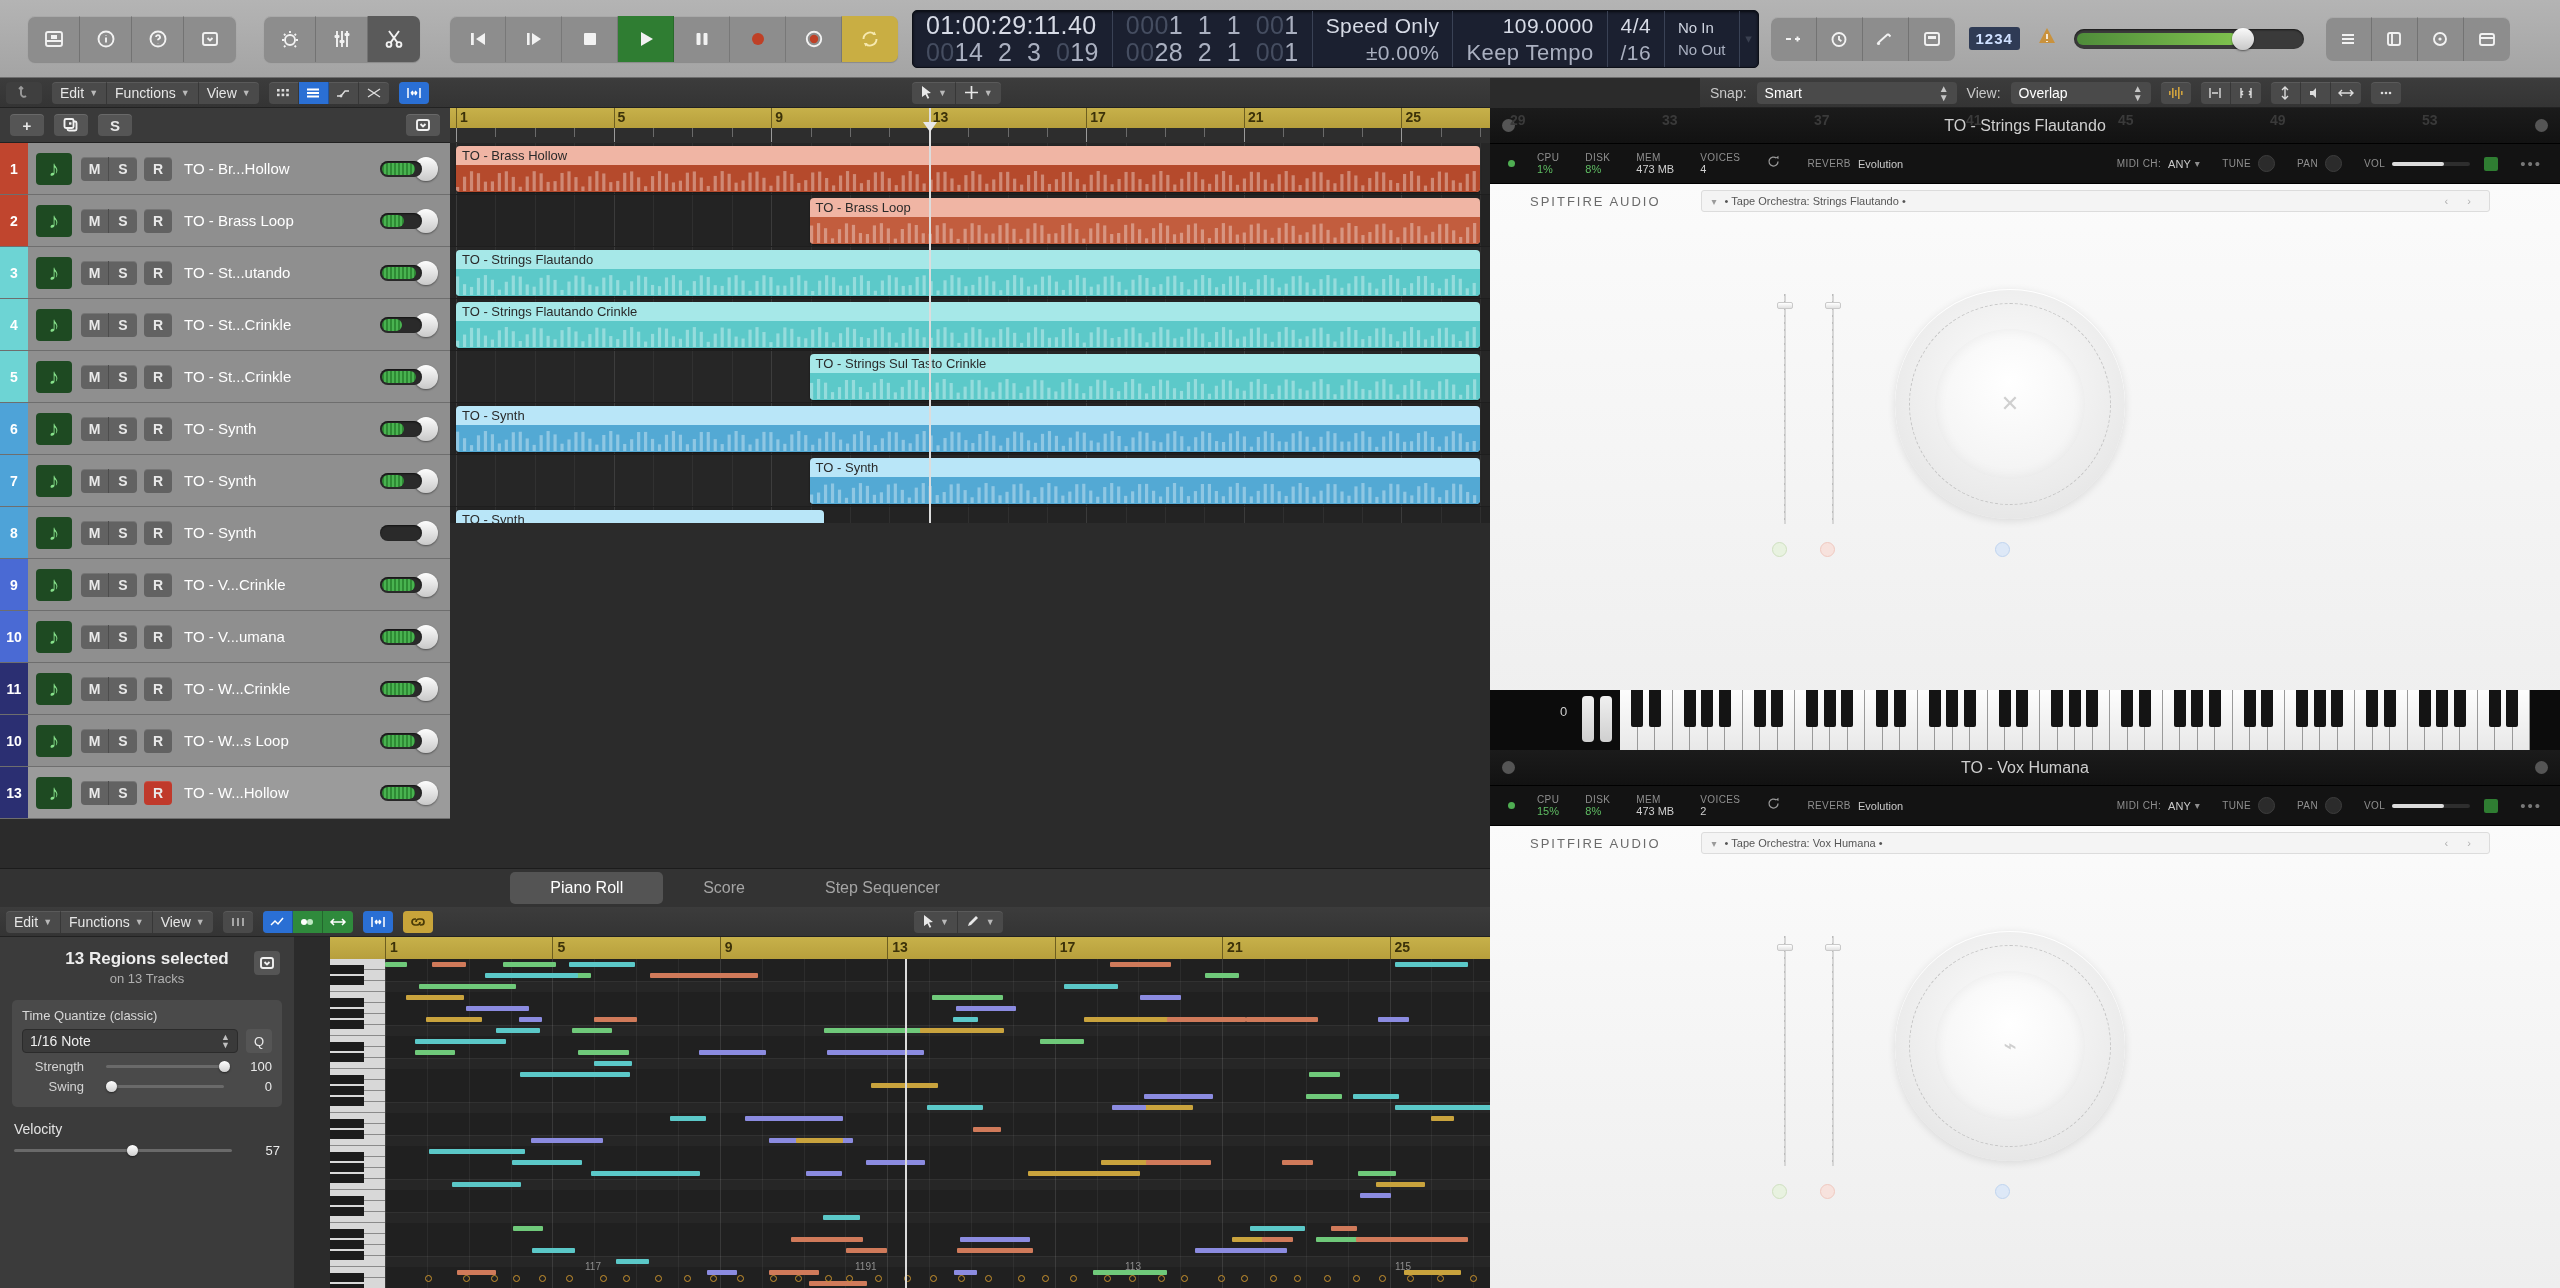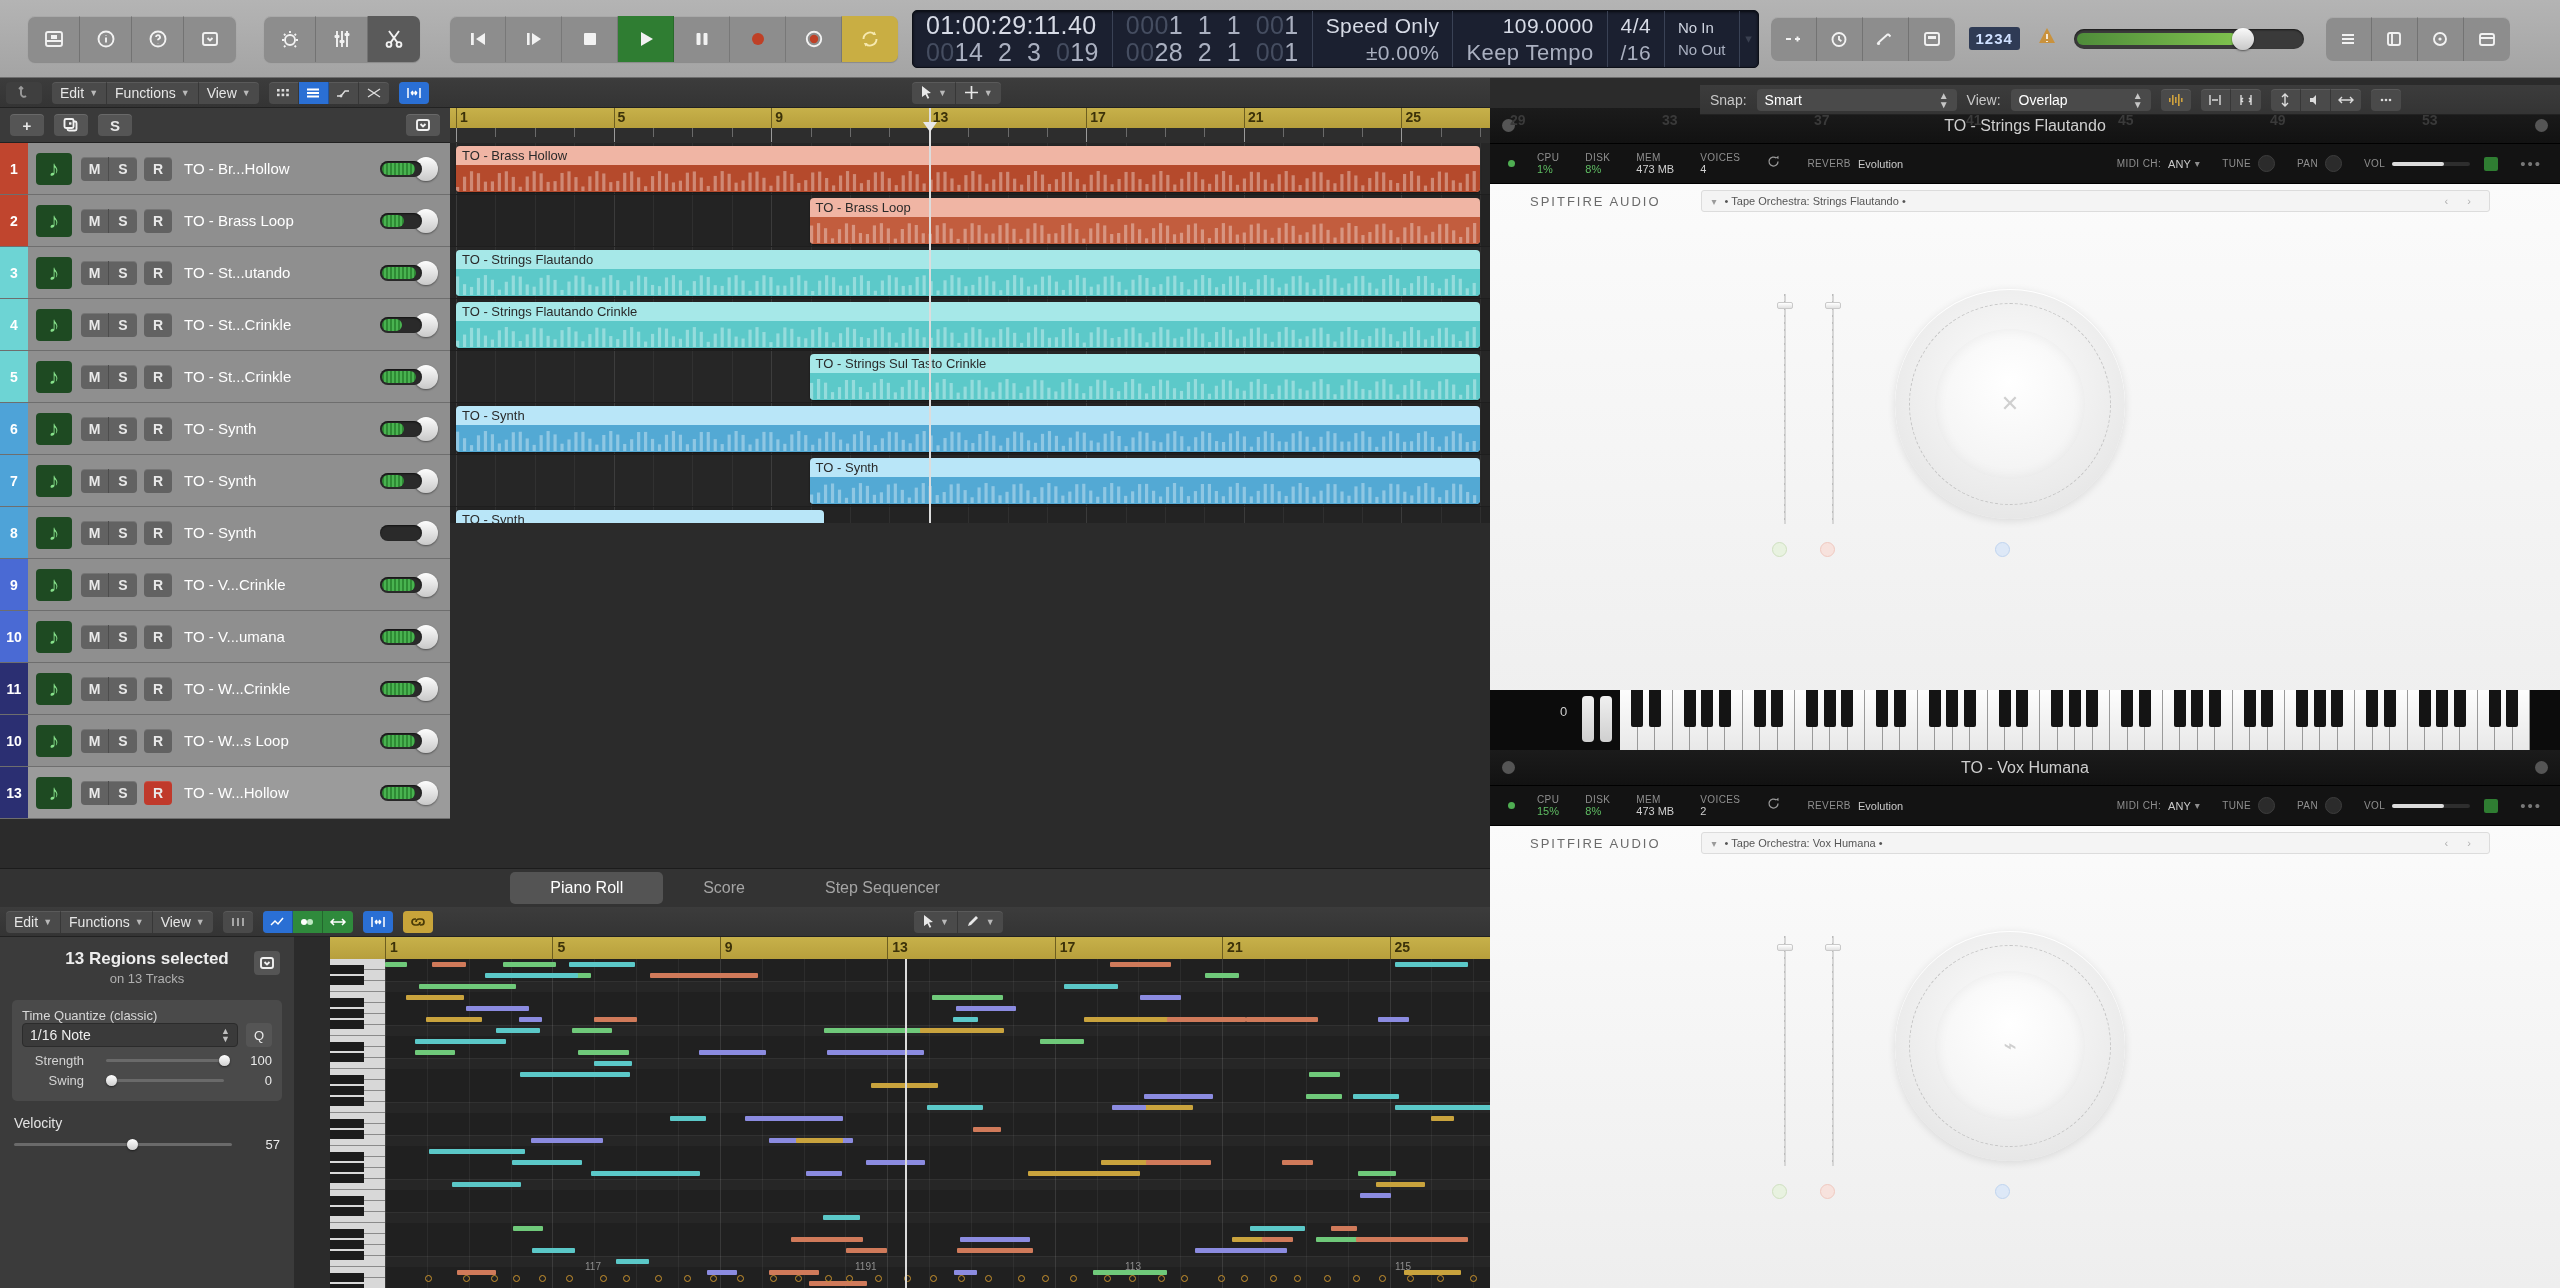--- a/index.html
+++ b/index.html
@@ -146,21 +146,21 @@
 
   #ed-toolbar { position:absolute; left:0; top:38px; width:100%; height:30px;
       background:linear-gradient(#3c3c3c,#343434); border-bottom:1px solid #222;
       display:flex; align-items:center; padding:0 6px; }
 
   #insp { position:absolute; left:0; top:68px; width:294px; bottom:0; background:#3b3b3b; }
   .insp-hdr { padding:12px 0 8px; text-align:center; }
   .insp-t1 { color:#ededed; font-size:17px; font-weight:bold; }
   .insp-t2 { color:#b0b0b0; font-size:13px; margin-top:2px;}
   .insp-box { margin:6px 12px 0; background:#4a4a4a; border-radius:5px; padding:8px 10px;}
-  .insp-lbl { color:#d8d8d8; font-size:13px; margin-bottom:0;}
+  .insp-lbl { color:#d8d8d8; font-size:13px; margin-bottom:6px;}
   .insp-row { display:flex; align-items:center; gap:8px; margin-bottom:6px; }
   .insp-field { flex:1; background:#3a3a3a; border:1px solid #2b2b2b; border-radius:4px;
       color:#eee; font-size:14px; padding:3px 7px; display:flex; align-items:center; justify-content:space-between;}
   .insp-qbtn { width:26px; height:24px; background:#555; border-radius:4px; color:#eaeaea;
       font-size:13px; display:flex; align-items:center; justify-content:center;}
   .slider-row { display:flex; align-items:center; gap:22px; margin:5px 0; }
   .slider-name { color:#d4d4d4; font-size:13px; width:62px; text-align:right;}
   .slider-track { flex:1; height:3px; background:#6a6a6a; border-radius:2px; position:relative;}
   .slider-track i { position:absolute; top:-4px; width:11px; height:11px; border-radius:50%;
       background:linear-gradient(#fff,#cfcfcf); box-shadow:0 1px 2px rgba(0,0,0,.5);}
@@ -522,21 +522,21 @@
         </svg>
       <span class="chev">▼</span>
     </div>
   </div>
 
   <div style="flex:1"></div>
 </div>
 
 <div style="position:absolute; left:1700px; top:78px; width:860px; height:30px;
   background:linear-gradient(#3c3c3c,#343434); border-bottom:1px solid #222; display:flex;
-  align-items:center; padding:0 10px; gap:10px; z-index:30;margin-top:7px;">
+  align-items:center; padding:0 10px; gap:10px; z-index:30;">
   <span style="color:#c8c8c8;font-size:14px">Snap:</span>
   <div style="flex:0 0 200px;background:#4a4a4a;border-radius:4px;height:22px;display:flex;align-items:center;padding:0 8px;justify-content:space-between">
     <span style="color:#fff;font-size:14px">Smart</span>
     <span style="color:#c6c6c6;font-size:10px;line-height:9px">▲<br>▼</span>
   </div>
   <span style="color:#c8c8c8;font-size:14px">View:</span>
   <div style="flex:0 0 140px;background:#4a4a4a;border-radius:4px;height:22px;display:flex;align-items:center;padding:0 8px;justify-content:space-between">
     <span style="color:#fff;font-size:14px">Overlap</span>
     <span style="color:#c6c6c6;font-size:10px;line-height:9px">▲<br>▼</span>
   </div>

